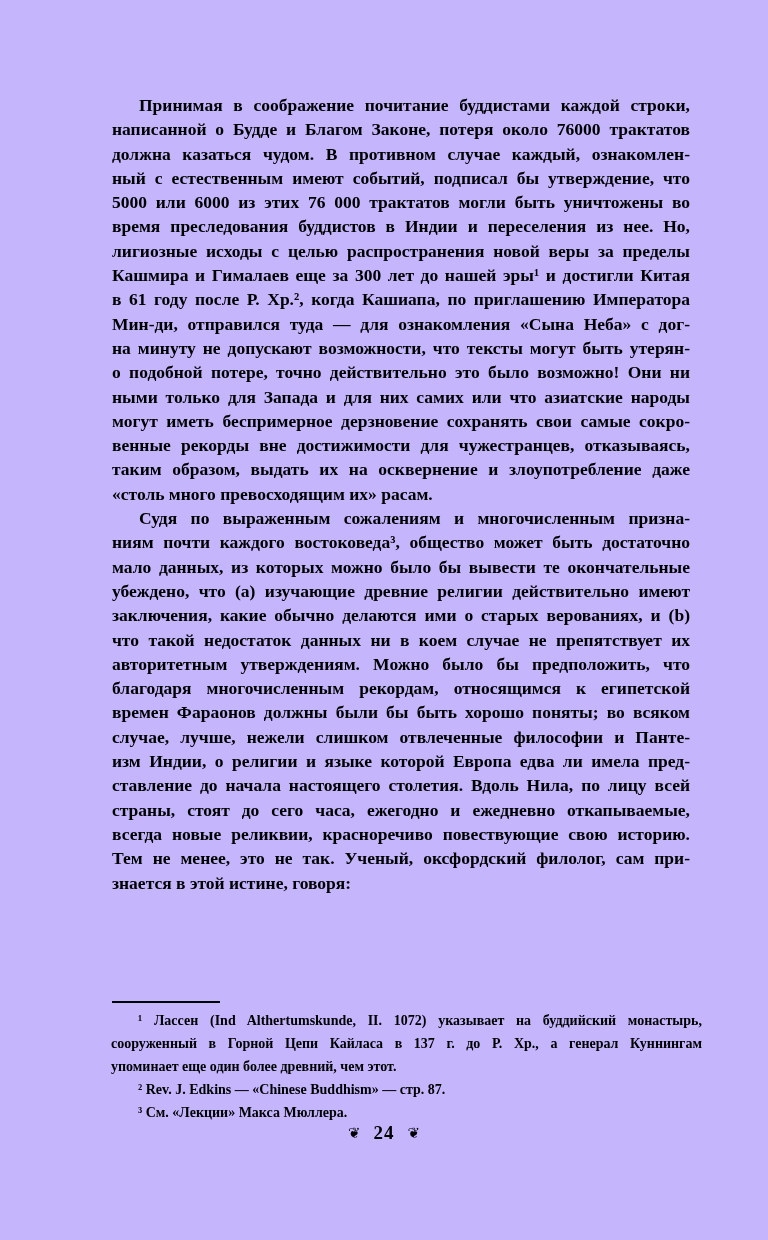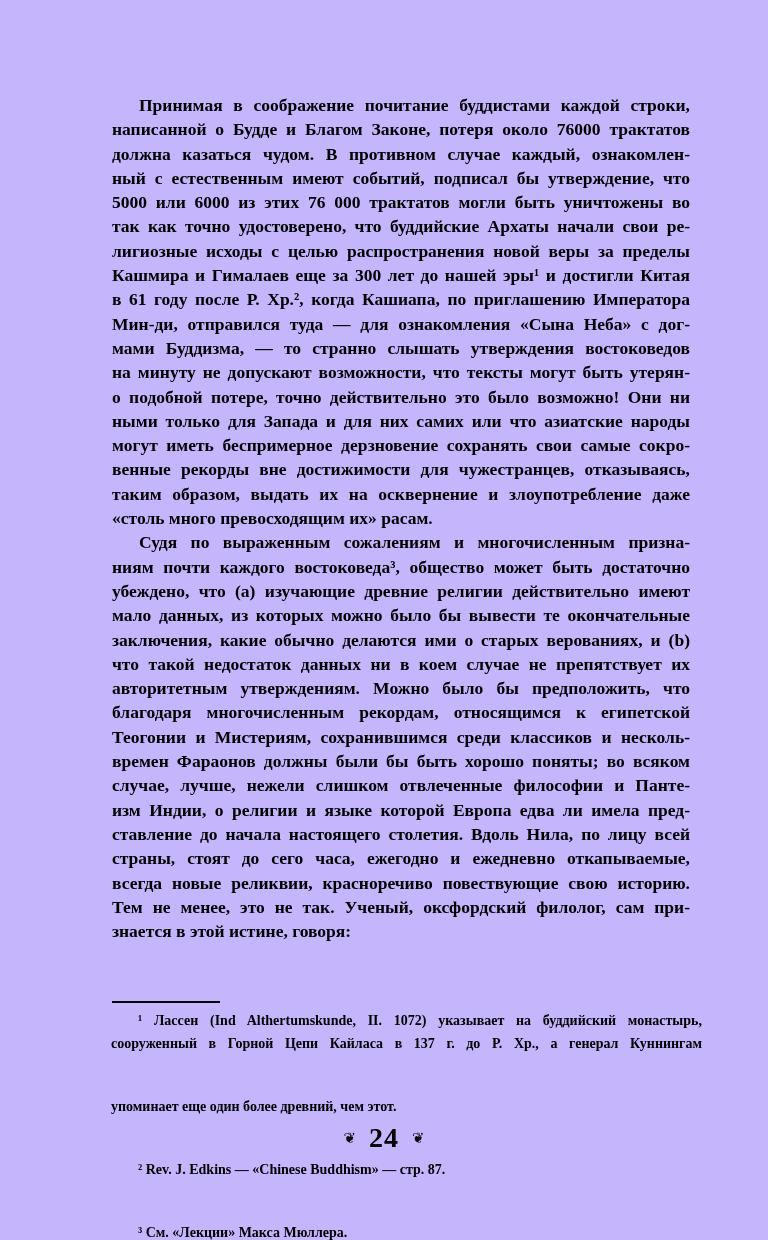--- a/index.html
+++ b/index.html
@@ -41,75 +41,73 @@
     width: 591px;
     font-size: 14px;
     font-weight: 600;
   }
   .fn-line {
     line-height: 23px;
     text-align: justify;
     text-align-last: justify;
   }
   .fn-line.fn-first { text-indent: 27px; }
-  .fn-line.fn-last  { text-align-last: left; margin-top: 40px; }
+  .fn-line.fn-last  { text-align-last: left; }
   .footer {
     position: absolute;
     left: 0;
     top: 1122px;
     width: 768px;
     display: flex;
     justify-content: center;
     align-items: center;
     gap: 13px;
   }
   .page-number {
-    font-size: 28px;
+    font-size: 19px;
     font-weight: 600;
     letter-spacing: 1px;
   }
   .fleuron {
     font-family: "DejaVu Sans", sans-serif;
     font-size: 15px;
     line-height: 1;
   }
 </style>
 </head>
 <body>
 
 <div class="page">
 
   <div class="body-text" id="body-text">
       <div class="body-line para-first">Принимая в соображение почитание буддистами каждой строки,</div>
       <div class="body-line">написанной о Будде и Благом Законе, потеря около 76000 трактатов</div>
       <div class="body-line">должна казаться чудом. В противном случае каждый, ознакомлен-</div>
       <div class="body-line">ный с естественным имеют событий, подписал бы утверждение, что</div>
       <div class="body-line">5000 или 6000 из этих 76 000 трактатов могли быть уничтожены во</div>
-      <div class="body-line">так как точно удостоверено, что буддийские Архаты начали свои ре-</div>
+      <div class="body-line">время преследования буддистов в Индии и переселения из нее. Но,</div>
       <div class="body-line">лигиозные исходы с целью распространения новой веры за пределы</div>
       <div class="body-line">Кашмира и Гималаев еще за 300 лет до нашей эры¹ и достигли Китая</div>
       <div class="body-line">в 61 году после Р. Хр.², когда Кашиапа, по приглашению Императора</div>
       <div class="body-line">Мин-ди, отправился туда — для ознакомления «Сына Неба» с дог-</div>
-      <div class="body-line">мами Буддизма, — то странно слышать утверждения востоковедов</div>
       <div class="body-line">на минуту не допускают возможности, что тексты могут быть утерян-</div>
       <div class="body-line">о подобной потере, точно действительно это было возможно! Они ни</div>
       <div class="body-line">ными только для Запада и для них самих или что азиатские народы</div>
       <div class="body-line">могут иметь беспримерное дерзновение сохранять свои самые сокро-</div>
       <div class="body-line">венные рекорды вне достижимости для чужестранцев, отказываясь,</div>
       <div class="body-line">таким образом, выдать их на осквернение и злоупотребление даже</div>
       <div class="body-line para-last">«столь много превосходящим их» расам.</div>
       <div class="body-line para-first">Судя по выраженным сожалениям и многочисленным призна-</div>
       <div class="body-line">ниям почти каждого востоковеда³, общество может быть достаточно</div>
+      <div class="body-line">мало данных, из которых можно было бы вывести те окончательные</div>
       <div class="body-line">убеждено, что (a) изучающие древние религии действительно имеют</div>
-      <div class="body-line">мало данных, из которых можно было бы вывести те окончательные</div>
       <div class="body-line">заключения, какие обычно делаются ими о старых верованиях, и (b)</div>
       <div class="body-line">что такой недостаток данных ни в коем случае не препятствует их</div>
       <div class="body-line">авторитетным утверждениям. Можно было бы предположить, что</div>
       <div class="body-line">благодаря многочисленным рекордам, относящимся к египетской</div>
-      <div class="body-line">Теогонии и Мистериям, сохранившимся среди классиков и несколь-</div>
       <div class="body-line">времен Фараонов должны были бы быть хорошо поняты; во всяком</div>
       <div class="body-line">случае, лучше, нежели слишком отвлеченные философии и Панте-</div>
       <div class="body-line">изм Индии, о религии и языке которой Европа едва ли имела пред-</div>
       <div class="body-line">ставление до начала настоящего столетия. Вдоль Нила, по лицу всей</div>
       <div class="body-line">страны, стоят до сего часа, ежегодно и ежедневно откапываемые,</div>
       <div class="body-line">всегда новые реликвии, красноречиво повествующие свою историю.</div>
       <div class="body-line">Тем не менее, это не так. Ученый, оксфордский филолог, сам при-</div>
       <div class="body-line para-last">знается в этой истине, говоря:</div>
     </div>
 

